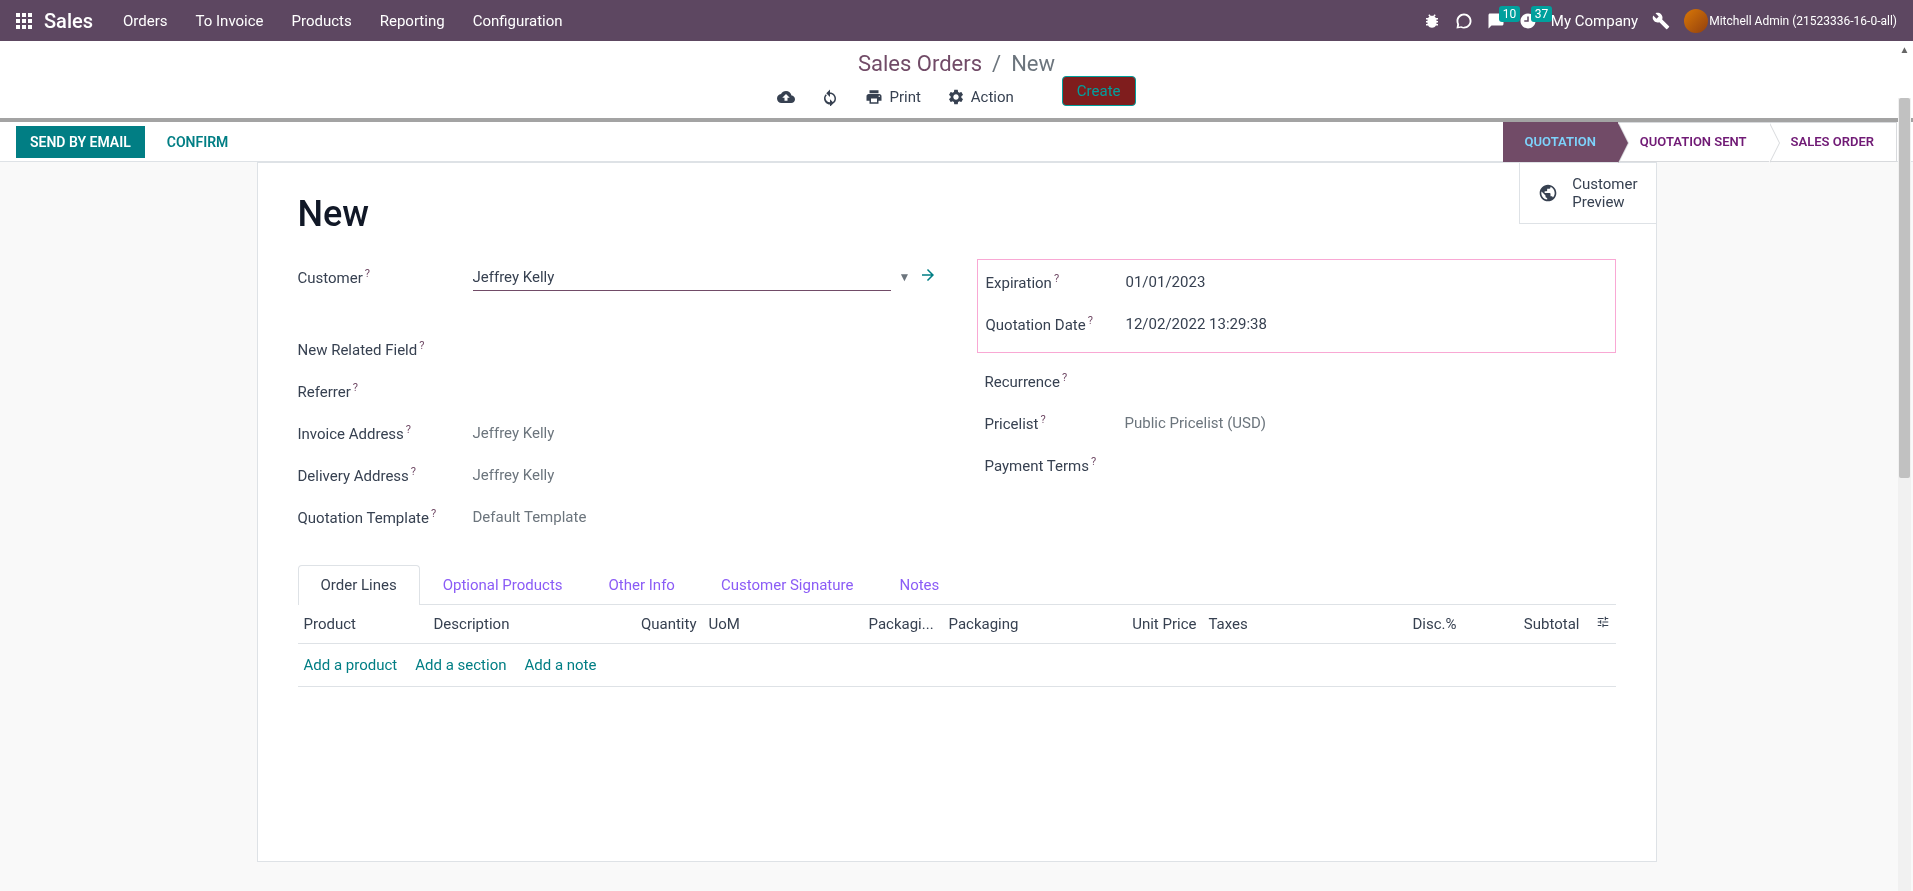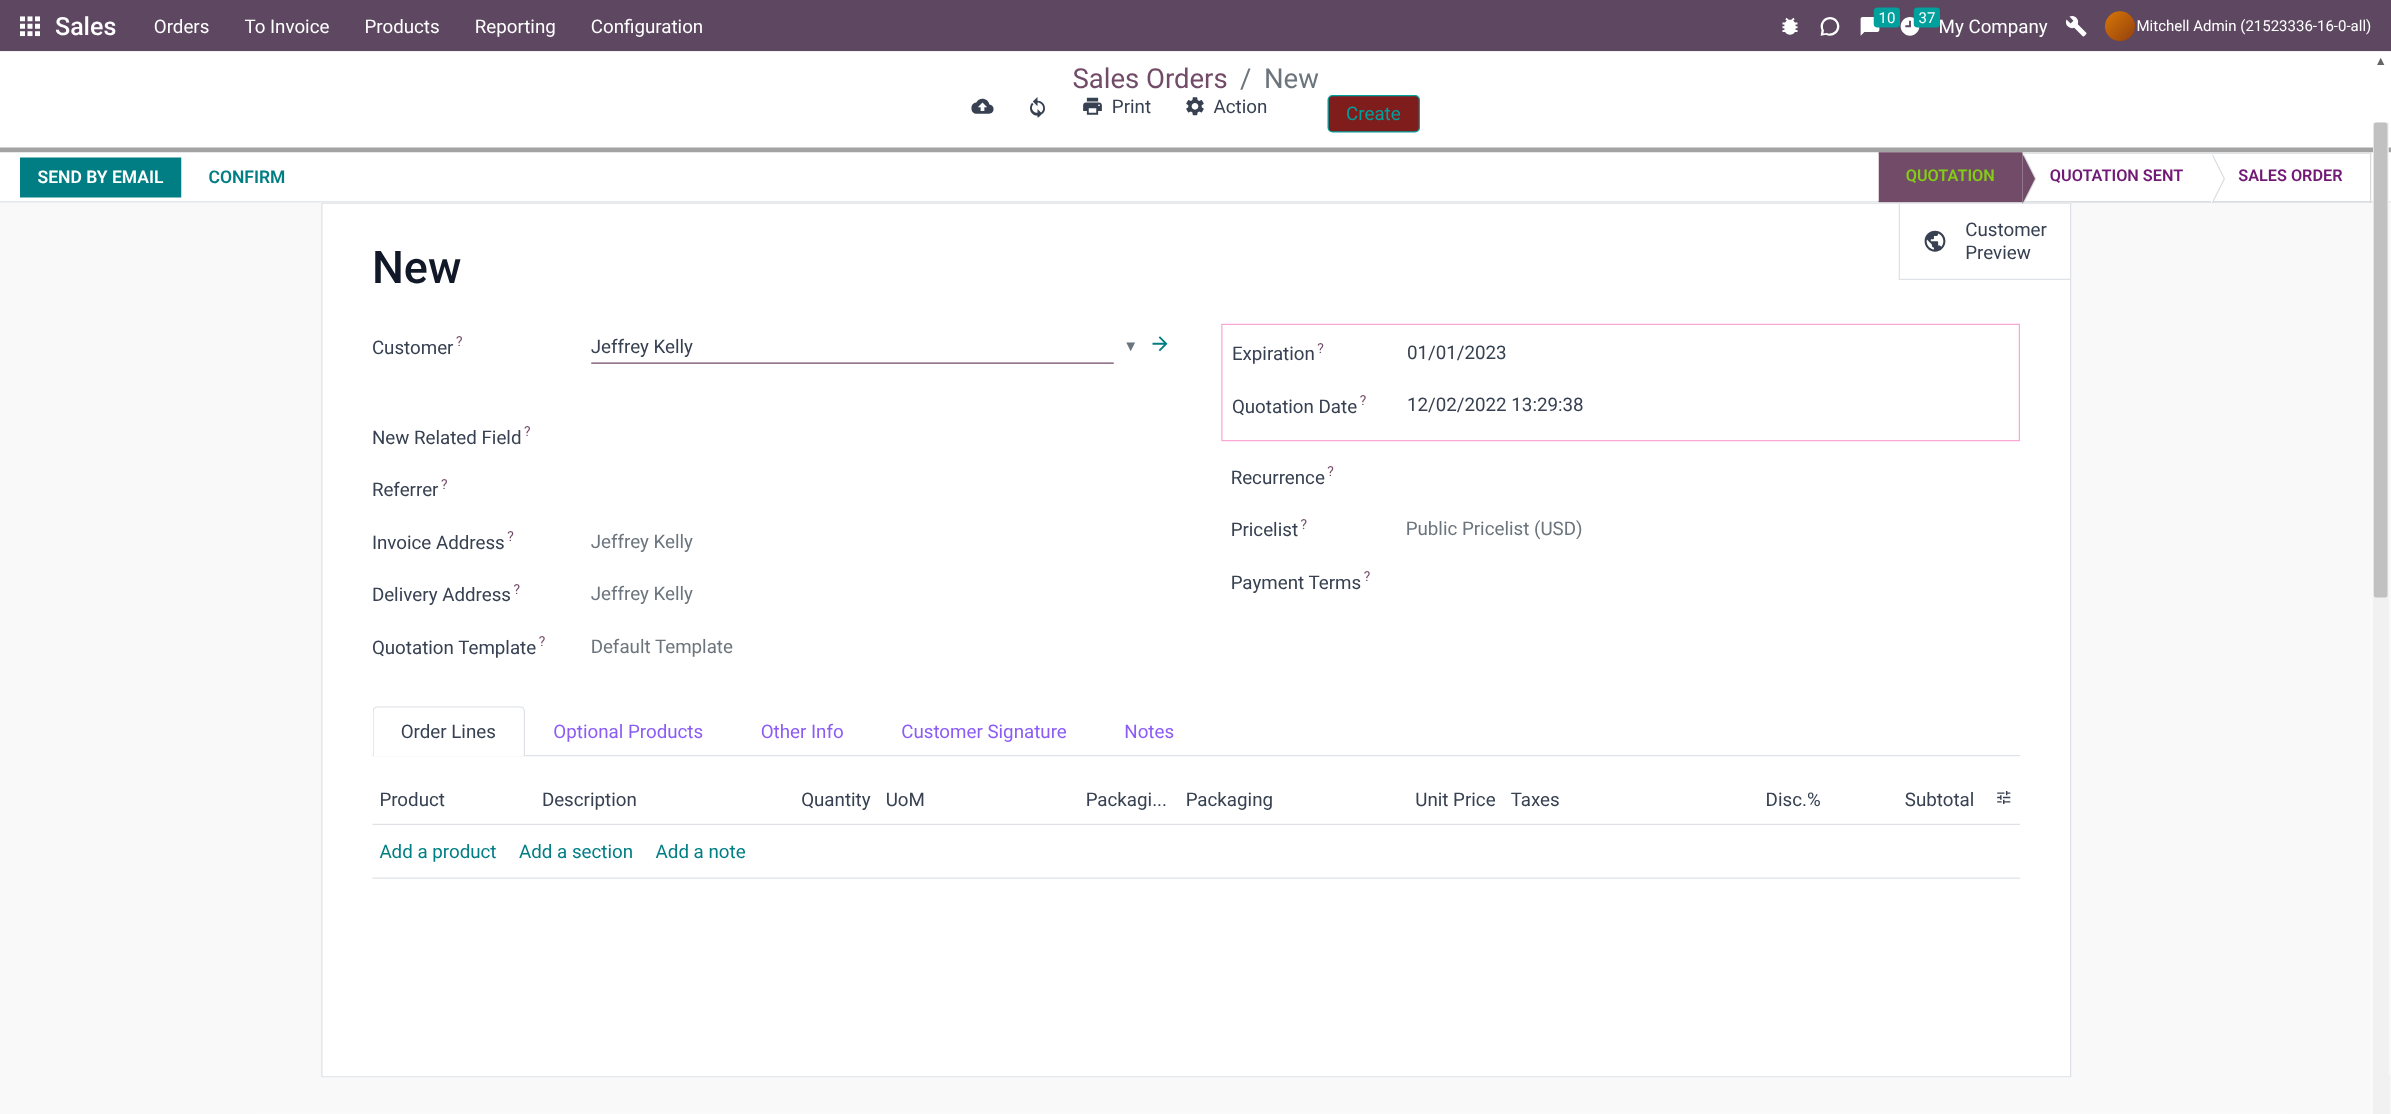--- a/index.html
+++ b/index.html
@@ -20,34 +20,34 @@
 .navbar .user { display:flex; align-items:center; gap:1px; font-size:12px; cursor:pointer; }
 .navbar .company { font-size:15px; cursor:pointer; }
 
 
 .control-panel { background:#fff; border-bottom:4px solid #a3a3a3; padding:10px 16px 12px; display:flex; align-items:center;flex-direction:column; }
 .breadcrumb { display:flex; align-items:center; gap:10px; font-size:22px; }
 .breadcrumb .root { color:#714b67; cursor:pointer; }
 .breadcrumb .sep { color:#6c757d; }
 .breadcrumb .current { color:#6c757d; }
 .control-panel .spacer { flex:1; }
-.cp-icons { display:flex; gap:26px; align-items:flex-start; font-size:15px; color:#374151; }
+.cp-icons { display:flex; gap:26px; align-items:flex-end; font-size:15px; color:#374151; }
 .cp-icons .item { display:flex; align-items:center; gap:6px; cursor:pointer; }
 .cp-icons svg { width:18px; height:18px; fill:#374151; }
 .create-btn { border:1px solid #00a09d; color:#00a09d; background:#7f1d1d; padding:5px 14px; font-size:15px; border-radius:4px; cursor:pointer; margin-left:22px; }
 
 
 .status-bar { background:#fff; border-bottom:1px solid #dee2e6; display:flex; align-items:center; padding:0 16px; height:40px; }
 .status-bar .left { display:flex; gap:8px; }
 .btn-primary { background:#017e84; color:#fff; border:none; padding:8px 14px; font-size:14px; font-weight:600; cursor:pointer; }
 .btn-secondary { background:transparent; color:#017e84; border:none; padding:8px 14px; font-size:14px; font-weight:600; cursor:pointer; }
 .status-bar .spacer { flex:1; }
 .stages { display:flex; align-items:center; }
 .stage { position:relative; padding:0 22px; height:40px; display:flex; align-items:center; font-size:13px; font-weight:600; color:#701a75; border-top:1px solid #d8dadd; border-bottom:1px solid #d8dadd; }
-.stage.active { background:#714b67; color:#84cc16; border-color:#714b67; }
+.stage.active { background:#714b67; color:#7dd3fc; border-color:#714b67; }
 .stage::after { content:''; position:absolute; right:-10px; top:0; width:0; height:0; border-top:20px solid transparent; border-bottom:20px solid transparent; border-left:10px solid #fff; z-index:2; }
 .stage.active::after { border-left-color:#714b67; }
 .stage::before { content:''; position:absolute; right:-11px; top:0; width:0; height:0; border-top:20px solid transparent; border-bottom:20px solid transparent; border-left:10px solid #d8dadd; z-index:1; }
 .stage:last-child::after,.stage:last-child::before { display:none; }
 .stage:last-child { border-right:1px solid #d8dadd; }
 
 
 .form-container { display:flex; justify-content:center; padding:0; position:relative; }
 .sheet { background:#fff; border:1px solid #dee2e6; width:1400px; min-height:700px; position:relative; }
 .customer-preview { position:absolute; right:0; top:0; border-left:1px solid #dee2e6; border-bottom:1px solid #dee2e6; padding:12px 18px; display:flex; gap:14px; align-items:center; cursor:pointer; font-size:15px; color:#374151; }
@@ -71,21 +71,21 @@
 .highlight-box { border:1px solid #f9a8d4; padding:4px 0; margin-bottom:10px; }
 
 
 .tabs { display:flex; border-bottom:1px solid #dee2e6; margin-top:24px; }
 .tab { padding:10px 22px; border:1px solid transparent; border-bottom:none; font-size:15px; color:#8b5cf6; cursor:pointer; }
 .tab.active { border-color:#dee2e6; color:#374151; background:#fff; margin-bottom:-1px; border-radius:4px 4px 0 0; }
 
 
 .table { width:100%; }
 .thead { display:flex; border-bottom:1px solid #dee2e6; padding:10px 0; font-size:15px; color:#374151; }
-.thead .th { padding:0 6px;margin-top:16px; }
+.thead .th { padding:0 6px; }
 .th-product { width:130px; }
 .th-desc { width:175px; }
 .th-qty { width:100px; text-align:right; }
 .th-uom { width:160px; }
 .th-packagi { width:80px; }
 .th-packaging { width:160px; }
 .th-unitprice { width:100px; text-align:right; }
 .th-taxes { width:160px; }
 .th-disc { width:100px; text-align:right; }
 .th-subtotal { flex:1; text-align:right; padding-right:10px;}

